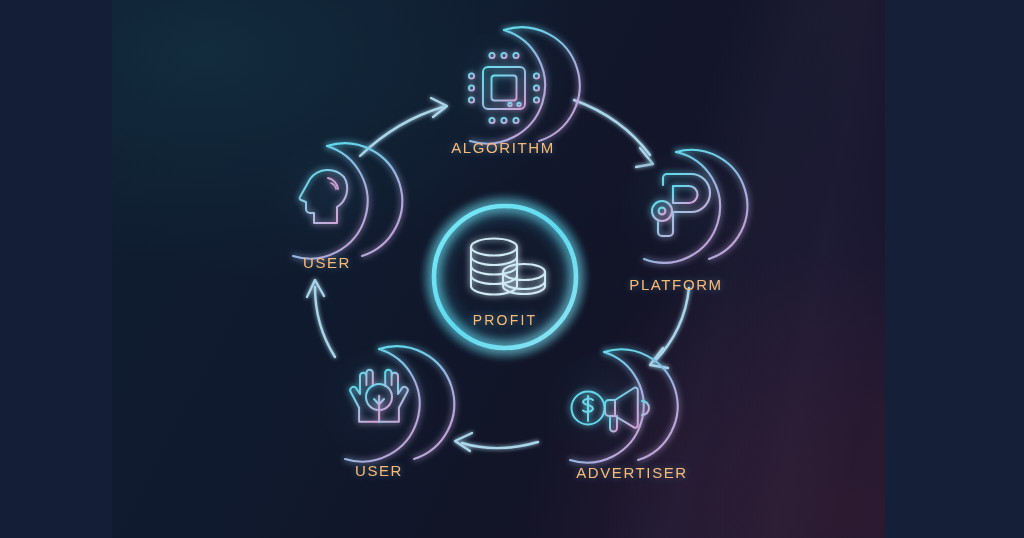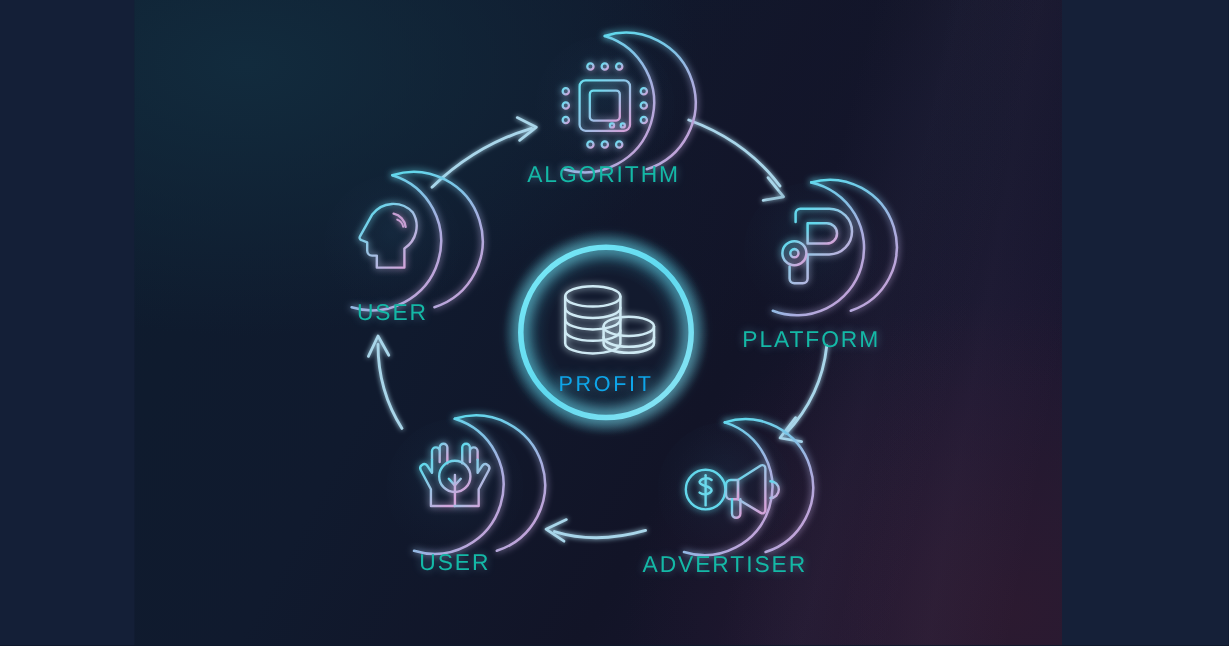--- a/index.html
+++ b/index.html
@@ -59,31 +59,31 @@
   #diagram {
     position: absolute;
     left: 0; top: 0;
     width: 1024px; height: 538px;
   }
 
   
   .node-label {
     position: absolute;
     transform: translate(-50%, -50%);
-    color: #14b8a6;
+    color: #fdba74;
     font-family: "Liberation Sans", sans-serif;
-    font-size: 19px;
+    font-size: 15px;
     letter-spacing: 1.6px;
     white-space: nowrap;
     text-shadow: 0 0 7px rgba(120,200,235,0.45);
     user-select: none;
   }
   .node-label.center {
-    color: #0ea5e9;
-    font-size: 18px;
+    color: #fdba74;
+    font-size: 14px;
     letter-spacing: 2.2px;
     text-shadow: 0 0 9px rgba(110,220,245,0.6);
   }
 </style>
 </head>
 <body>
 
 <div id="stage">
 
   <div class="bg-band-left"></div>
@@ -333,21 +333,21 @@
         <path d="M 503 272 l 0 14 a 21 8 0 0 0 42 0 l 0 -14"></path>
         <path d="M 503 281 a 21 8 0 0 0 42 0"></path>
       </g>
     </g>
   </svg>
 
   <div class="node-label" style="left:503px; top:147px;">ALGORITHM</div>
 
   <div class="node-label" style="left:676px; top:284px;">PLATFORM</div>
 
-  <div class="node-label" style="left:604px; top:472px;">ADVERTISER</div>
+  <div class="node-label" style="left:632px; top:472px;">ADVERTISER</div>
 
   <div class="node-label" style="left:379px; top:470px;">USER</div>
 
   <div class="node-label" style="left:327px; top:262px;">USER</div>
 
   <div class="node-label center" style="left:505px; top:320px;">PROFIT</div>
 
 </div>
 
 </body></html>

